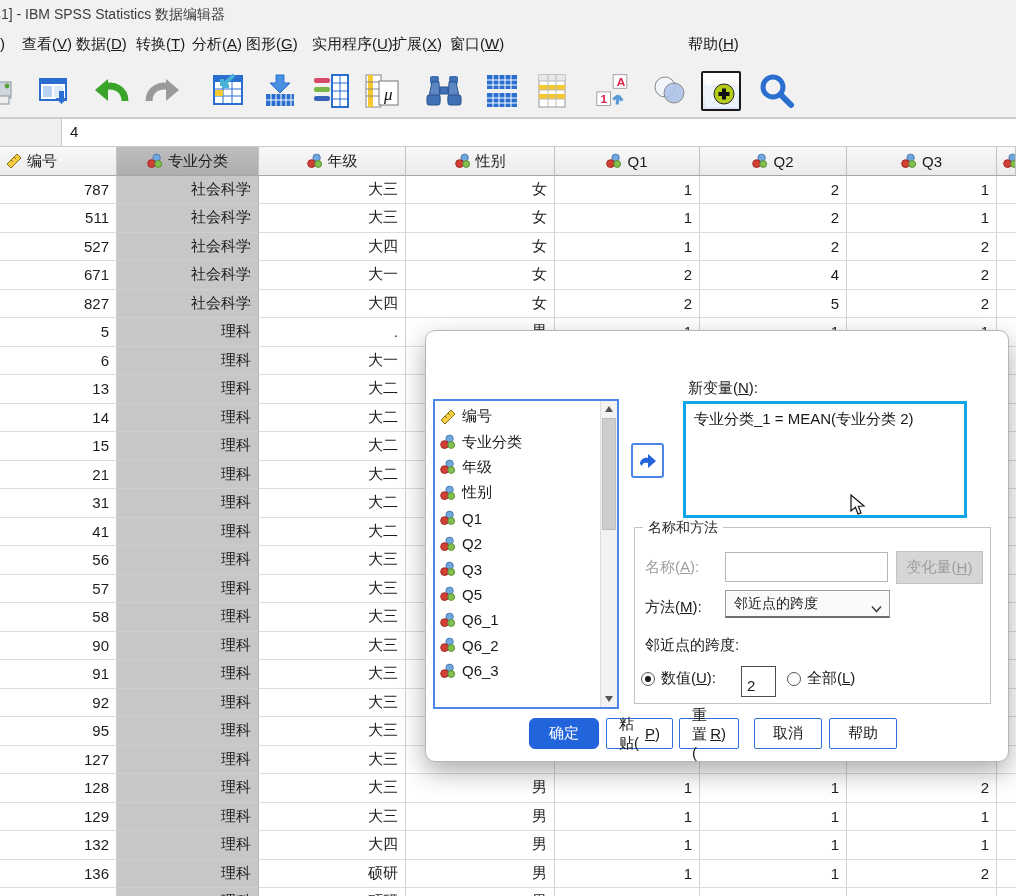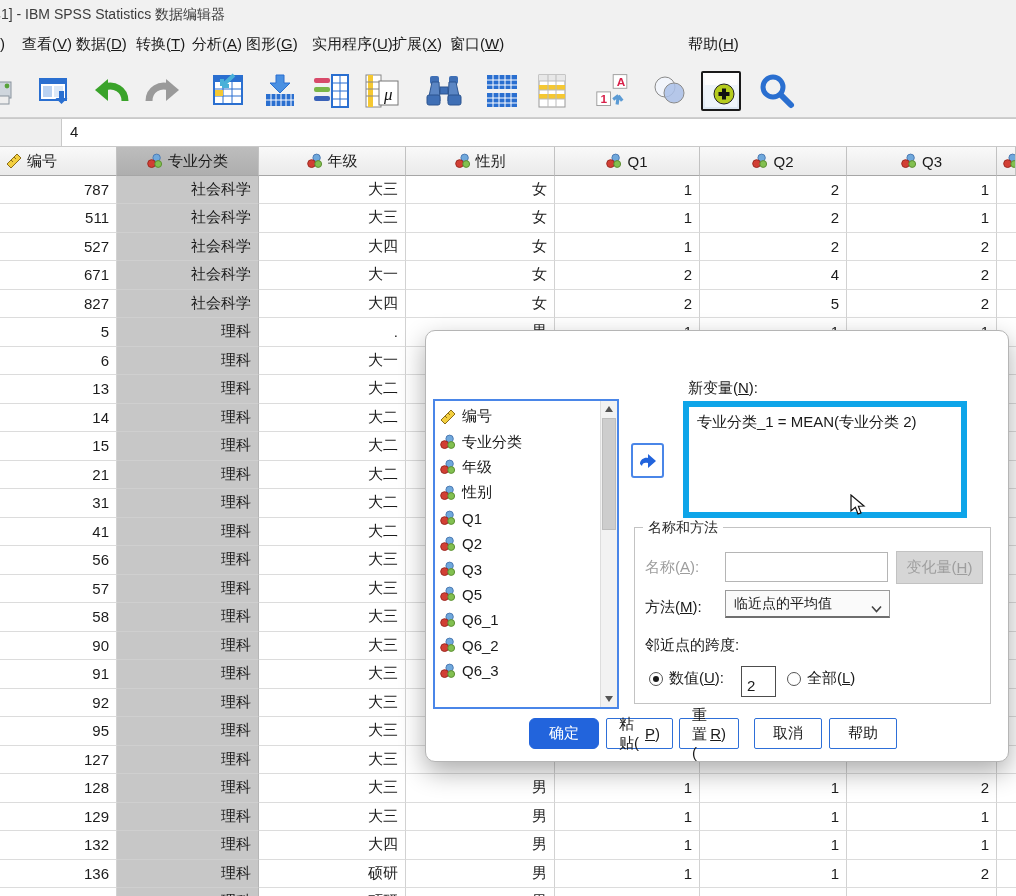--- a/index.html
+++ b/index.html
@@ -46,41 +46,41 @@
 
   #var-list { position:absolute; left:7px; top:68px; width:186px; height:310px; border:2px solid #4a86e8; background:#fff; }
   .var-item { height:25.4px; display:flex; align-items:center; gap:6px; padding-left:5px; font-size:15px; color:#1a1a1a; }
   #var-scroll { position:absolute; right:0; top:0; width:17px; height:100%; background:#f2f2f2; border-left:1px solid #ddd; }
   .sb-arrow { position:absolute; left:0; width:16px; height:16px; background:#f2f2f2; display:flex; align-items:center; justify-content:center; }
   .tri-up { width:0; height:0; border-left:4px solid transparent; border-right:4px solid transparent; border-bottom:6px solid #555; }
   .tri-down { width:0; height:0; border-left:4px solid transparent; border-right:4px solid transparent; border-top:6px solid #555; }
   #sb-thumb { position:absolute; left:1px; top:17px; width:14px; height:112px; background:#cdcdcd; border:1px solid #bdbdbd; }
 
   #newvar-label { position:absolute; left:262px; top:48px; font-size:15px; color:#1a1a1a; }
-  #newvar-box { position:absolute; left:257px; top:70px; width:284px; height:117px; border:6px solid #0ea5e9; background:#fff;
+  #newvar-box { position:absolute; left:257px; top:70px; width:284px; height:117px; border:3px solid #0ea5e9; background:#fff;
                 font-size:15px; color:#1a1a1a; padding:6px 0 0 8px; }
   #move-btn { position:absolute; left:205px; top:112px; width:33px; height:35px; border:2px solid #4a86e8; border-radius:3px;
               background:#fff; display:flex; align-items:center; justify-content:center; }
 
   #nm-group { position:absolute; left:208px; top:196px; width:357px; height:177px; border:1px solid #c3c3c3; }
   #nm-legend { position:absolute; left:8px; top:-9px; background:#fff; padding:0 5px; font-size:14px; color:#2a2a2a; }
   .dlg-label { font-size:15px; color:#1a1a1a; }
   .dlg-label.disabled { color:#9e9e9e; }
   #name-label { position:absolute; left:10px; top:30px; }
   #name-input { position:absolute; left:90px; top:24px; width:163px; height:30px; border:1px solid #b5b5b5; background:#fff; }
   #change-btn { position:absolute; left:261px; top:23px; width:87px; height:33px; background:#d6d6d6; border:1px solid #c2c2c2;
                 font-size:15px; color:#9e9e9e; display:flex; align-items:center; justify-content:center; }
   #method-label { position:absolute; left:10px; top:70px; }
   #method-combo { position:absolute; left:90px; top:62px; width:165px; height:28px; background:#fafafa; border:1px solid #9a9a9a;
                   border-bottom:2px solid #6e6e6e; display:flex; align-items:center; font-size:14px; color:#1a1a1a; padding-left:8px; }
   #method-chevron { position:absolute; right:7px; top:9px; }
   #span-label { position:absolute; left:10px; top:108px; }
   .radio { width:14px; height:14px; border:1.5px solid #555; border-radius:50%; background:#fff; position:relative; display:inline-block; }
   .radio.checked::after { content:""; position:absolute; left:3px; top:3px; width:6px; height:6px; border-radius:50%; background:#1a1a1a; }
-  #radio-number { position:absolute; left:14px; top:141px; display:flex; align-items:center; gap:6px; }
+  #radio-number { position:absolute; left:6px; top:141px; display:flex; align-items:center; gap:6px; }
   #span-input { position:absolute; left:106px; top:138px; width:35px; height:31px; border:1.5px solid #4d4d4d; background:#fff;
                 font-size:15px; color:#1a1a1a; display:flex; align-items:flex-end; padding:0 0 2px 5px; }
   #radio-all { position:absolute; left:152px; top:141px; display:flex; align-items:center; gap:6px; }
 
   #dlg-buttons { position:absolute; left:0px; top:387px; width:100%; height:32px; }
   .dlg-btn { position:absolute; height:31px; border:1.5px solid #2e6fd8; border-radius:2px; background:#fff; font-size:15px;
              color:#1a1a1a; display:flex; align-items:center; justify-content:center; padding:0 12px; }
   .dlg-btn.primary { background:#2264dc; border-color:#2264dc; color:#fff;border-radius:6px; }
 
   #cursor { position:absolute; left:850px; top:494px; z-index:9; }
@@ -695,21 +695,21 @@
       </svg>
   </div>
 
   <fieldset id="nm-group">
     <div id="nm-legend">名称和方法</div>
     <div id="name-label" class="dlg-label disabled">名称(<u>A</u>):</div>
     <div id="name-input"></div>
     <div id="change-btn">变化量(<u>H</u>)</div>
     <div id="method-label" class="dlg-label">方法(<u>M</u>):</div>
     <div id="method-combo">
-      <span>临近点的平均值</span>
+      <span>邻近点的跨度</span>
       <span id="method-chevron"><svg width="11" height="8" viewBox="0 0 11 8">
             <polyline points="1,1.5 5.5,6.5 10,1.5" fill="none" stroke="#444" stroke-width="1.6"></polyline>
           </svg></span>
     </div>
     <div id="span-label" class="dlg-label">邻近点的跨度:</div>
     <div id="radio-number">
       <span class="radio checked"></span>
       <span class="dlg-label">数值(<u>U</u>):</span>
     </div>
     <div id="span-input">2</div>

